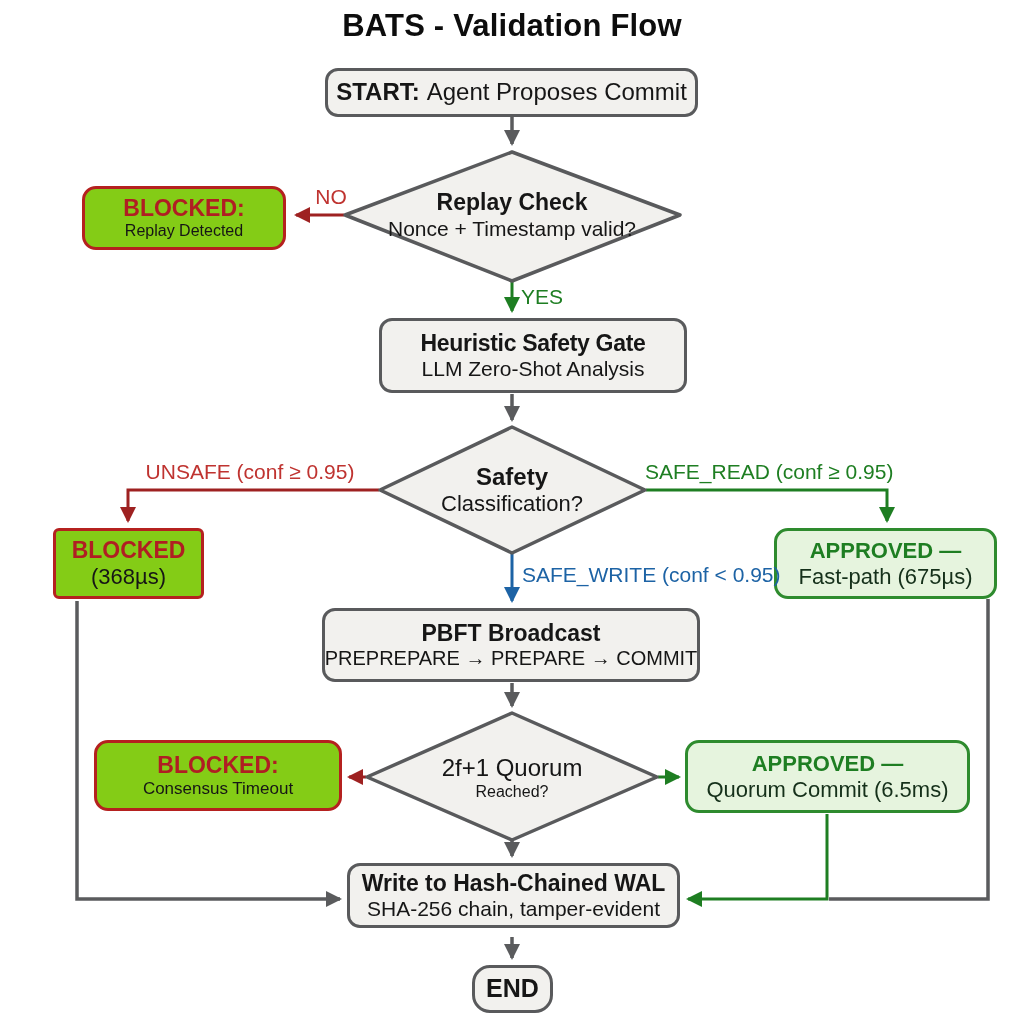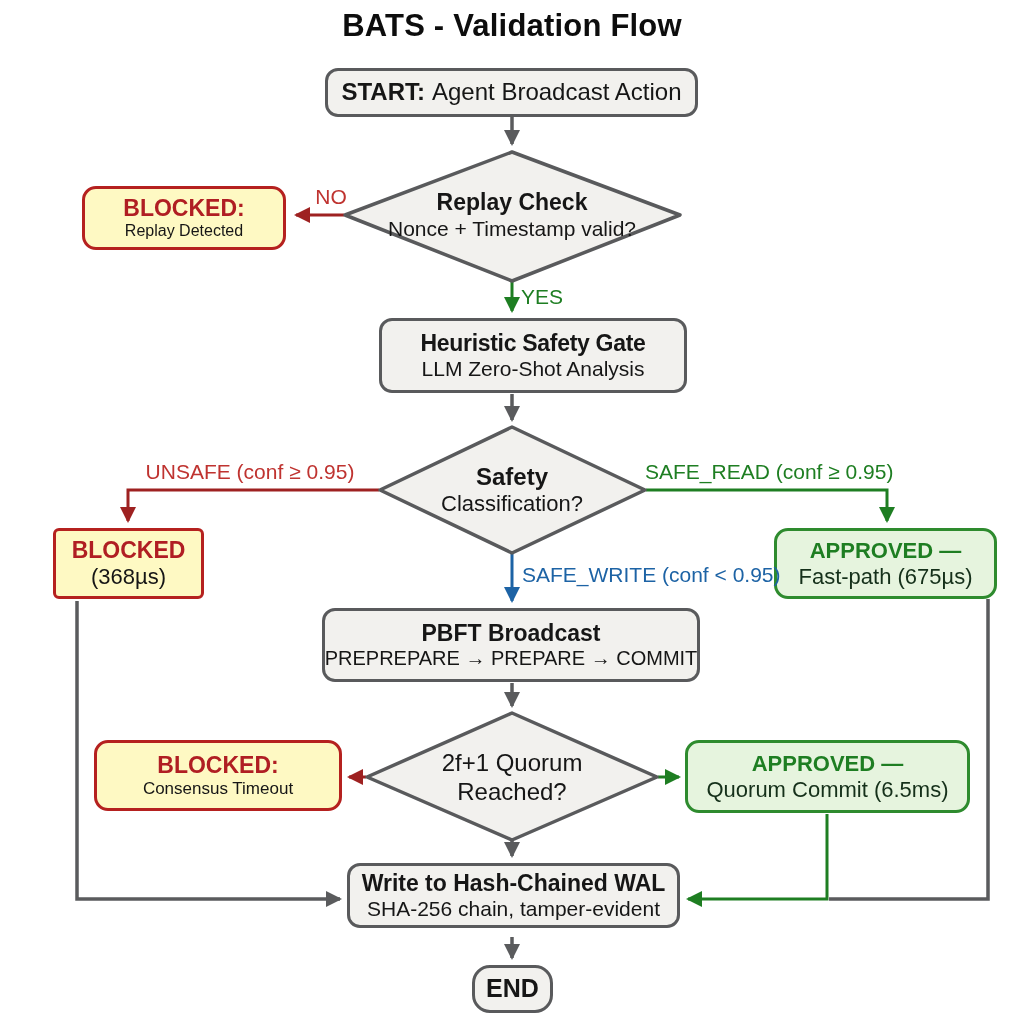--- a/index.html
+++ b/index.html
@@ -11,21 +11,21 @@
   .page-title{
     position:absolute;left:0;top:8px;width:1024px;text-align:center;
     font-size:31px;font-weight:bold;color:#0d0d0d;letter-spacing:.2px;
   }
   .node{
     position:absolute;box-sizing:border-box;display:flex;flex-direction:column;
     align-items:center;justify-content:center;text-align:center;line-height:1.18;
   }
   .node span{white-space:nowrap;}
   .gray{background:#f2f1ee;border:3.5px solid #595a5c;border-radius:13px;}
-  .red{background:#fef9c3;border:3.5px solid #b5211f;border-radius:14px;}
+  .red{background:#84cc16;border:3.5px solid #b5211f;border-radius:14px;}
   .green{background:#e6f4de;border:3.5px solid #2e8b2e;border-radius:14px;}
   .row{flex-direction:row;}
   .b{font-weight:bold;}
   .prefix{font-weight:bold;margin-right:7px;}
   .red .t1{font-weight:bold;color:#b01e23;}
   .green .t1{font-weight:bold;color:#1e7e22;}
   .green .t2{color:#15301a;}
   .dlabel{
     position:absolute;transform:translate(-50%,-50%);text-align:center;line-height:1.22;
   }
@@ -74,21 +74,21 @@
 
     <polygon points="512,152 680,215 512,281 345,215" fill="#f2f1ee" stroke="#595a5c" stroke-width="3.5" stroke-linejoin="round"></polygon>
     <polygon points="512,427 645,490 512,553 380,490" fill="#f2f1ee" stroke="#595a5c" stroke-width="3.5" stroke-linejoin="round"></polygon>
     <polygon points="512,713 657,777 512,840 367,777" fill="#f2f1ee" stroke="#595a5c" stroke-width="3.5" stroke-linejoin="round"></polygon>
   </svg>
 
   <div class="page-title">BATS - Validation Flow</div>
 
   <div class="node gray row" style="left:325px;top:68px;width:373px;height:49px;font-size:24px;">
     <span class="prefix">START:</span>
-    <span>Agent Broadcast Action</span>
+    <span>Agent Proposes Commit</span>
   </div>
 
   <div class="dlabel" style="left:512px;top:215px;">
     <span class="b" style="font-size:23px;">Replay Check</span>
     <span style="font-size:21px;">Nonce + Timestamp valid?</span>
   </div>
 
   <div class="node red" style="left:82px;top:186px;width:204px;height:64px;">
     <span class="t1" style="font-size:23px;">BLOCKED:</span>
     <span style="font-size:16px;">Replay Detected</span>
@@ -114,21 +114,21 @@
     <span class="t2" style="font-size:22px;">Fast-path (675µs)</span>
   </div>
 
   <div class="node gray" style="left:322px;top:608px;width:378px;height:74px;">
     <span class="b" style="font-size:23px;">PBFT Broadcast</span>
     <span style="font-size:20px;">PREPREPARE → PREPARE → COMMIT</span>
   </div>
 
   <div class="dlabel" style="left:512px;top:777px;">
     <span style="font-size:24px;">2f+1 Quorum</span>
-    <span style="font-size:24px;text-align:center;">Reached?</span>
+    <span style="font-size:16px;text-align:center;">Reached?</span>
   </div>
 
   <div class="node red" style="left:94px;top:740px;width:248px;height:71px;">
     <span class="t1" style="font-size:23px;">BLOCKED:</span>
     <span style="font-size:17px;">Consensus Timeout</span>
   </div>
 
   <div class="node green" style="left:685px;top:740px;width:285px;height:73px;">
     <span class="t1" style="font-size:22px;">APPROVED —</span>
     <span class="t2" style="font-size:22px;">Quorum Commit (6.5ms)</span>

